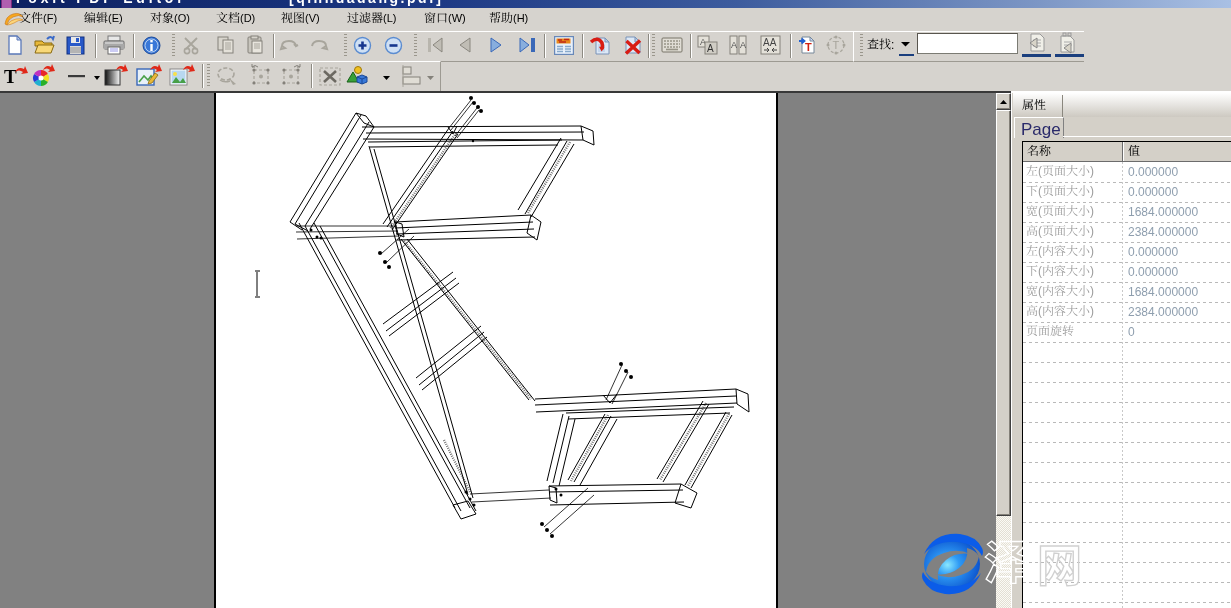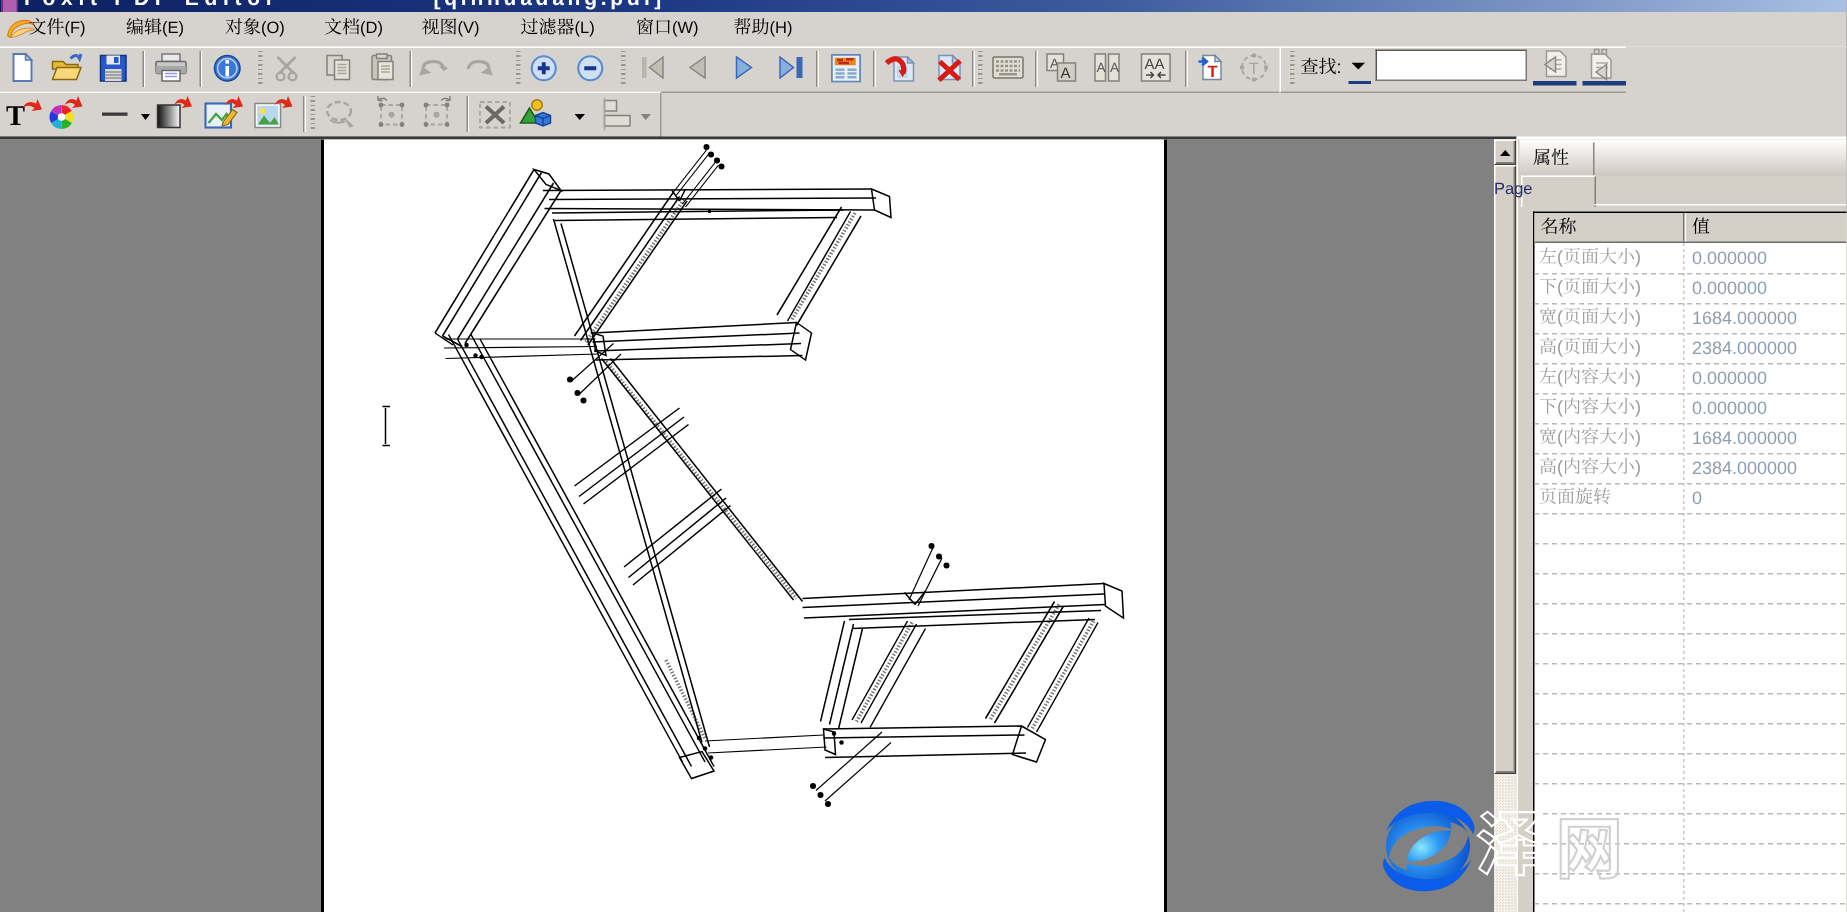--- a/index.html
+++ b/index.html
@@ -478,21 +478,21 @@
 <div class="abs" style="left:1011px;top:93px;width:220px;height:515px;background:#d4d0c8;border-left:1px solid #fff"></div>
 <div class="abs" style="left:1013px;top:93px;width:218px;height:24px;background:linear-gradient(#ffffff,#cdc9c1)"></div>
 <div class="abs" style="left:1014px;top:95px;width:48px;height:22px;border-right:1px solid #8a877e"></div>
 <svg style="position:absolute;left:1022px;top:99px;overflow:visible" width="26" height="15">
     <g fill="#000">
       <path transform="translate(0.0,10.1) scale(0.012000,-0.012000)" d="M811 754V637H218V754ZM154 782V520C154 320 139 108 25 -62L40 -73C204 95 218 337 218 521V608H811V566H821C842 566 874 580 875 586V742C894 745 910 754 917 761L837 821L801 782H231L154 816ZM744 587C637 562 441 533 285 522L289 502C365 502 447 505 525 510V437H367L299 468V246H308C333 246 361 260 361 265V290H525V211H317L249 242V-77H259C285 -77 312 -63 312 -57V182H525V100C447 97 381 95 342 96L374 20C384 22 392 28 398 40C532 58 634 74 711 88C725 68 735 48 739 30C792 -10 837 102 663 161L652 153C667 141 682 125 696 107L587 102V182H818V10C818 -2 813 -8 797 -8C777 -8 695 -2 695 -2V-18C733 -22 754 -30 766 -39C778 -48 783 -64 785 -81C870 -73 880 -43 880 4V169C900 172 916 182 922 189L839 249L808 211H587V290H756V258H765C786 258 818 271 819 277V400C836 403 850 411 856 418L781 474L747 437H587V514C650 519 709 525 758 531C779 521 795 520 805 528ZM525 319H361V409H525ZM587 319V409H756V319Z"></path>
       <path transform="translate(12.0,10.1) scale(0.012000,-0.012000)" d="M189 838V-78H202C226 -78 253 -63 253 -54V799C278 803 286 814 289 828ZM115 635C116 563 87 483 59 450C42 433 33 410 46 393C62 374 97 385 114 410C140 446 159 528 133 634ZM283 667 269 661C294 622 319 558 320 509C373 458 436 574 283 667ZM450 772C430 623 387 473 333 372L349 362C392 413 429 479 459 554H612V311H405L413 282H612V-13H326L334 -42H950C963 -42 974 -37 976 -26C944 5 890 47 890 47L842 -13H677V282H893C906 282 917 287 919 298C888 328 834 371 834 371L789 311H677V554H920C934 554 944 559 947 569C914 600 861 642 861 642L815 582H677V795C699 798 707 807 709 821L612 831V582H470C487 628 501 676 513 726C535 726 545 736 549 748Z"></path>
     </g>
   </svg>
 <div class="abs" style="left:1014px;top:117px;width:48px;height:20px;background:#d4d0c8;border-left:1px solid #fff;border-top:1px solid #fff;border-right:1px solid #808080"></div>
-<div class="abs" style="left:996px;top:120px;font-size:11px;color:#2a2a6a">Page</div>
+<div class="abs" style="left:1021px;top:120px;font-size:17px;color:#2a2a6a">Page</div>
 <div class="abs" style="left:1063px;top:136px;width:168px;height:1px;background:#fff"></div>
 <div class="abs" style="left:1022px;top:141px;width:209px;height:467px;background:#fff;border-left:1px solid #000;border-top:1px solid #000"></div>
 <div class="abs" style="left:1023px;top:142px;width:208px;height:19px;background:#d4d0c8;border-bottom:1px solid #6c6c6c"></div>
 <div class="abs" style="left:1122px;top:142px;width:1px;height:19px;background:#6c6c6c;border-right:1px solid #fff"></div>
 <svg style="position:absolute;left:1027px;top:145px;overflow:visible" width="26" height="15">
     <g fill="#000">
       <path transform="translate(0.0,10.1) scale(0.012000,-0.012000)" d="M518 805 412 839C340 685 195 505 56 402L67 390C155 439 241 511 316 588C361 543 410 479 423 427C490 379 542 515 332 604C355 629 377 654 397 679H732C601 460 341 278 38 179L47 161C146 186 238 219 322 257V-79H333C366 -79 388 -62 388 -57V-1H811V-75H821C844 -75 877 -59 878 -52V258C898 262 914 269 921 278L838 342L800 300H408C584 396 721 522 814 667C841 668 853 670 861 679L787 752L737 709H420C442 738 462 766 479 794C505 790 513 794 518 805ZM388 270H811V28H388Z"></path>
       <path transform="translate(12.0,10.1) scale(0.012000,-0.012000)" d="M754 552 654 563V23C654 8 649 3 631 3C611 3 506 10 506 10V-6C552 -12 577 -19 592 -31C606 -42 611 -59 614 -78C708 -70 718 -37 718 17V527C742 529 751 538 754 552ZM613 424 515 447C493 295 444 148 386 50L401 40C479 125 540 257 577 403C598 404 610 412 613 424ZM791 441 775 436C822 335 881 183 885 71C956 0 1007 196 791 441ZM642 810 542 837C513 692 461 541 408 442L423 433C466 483 505 548 539 620H857C845 574 826 514 812 475L825 468C861 505 909 567 933 609C952 610 964 612 972 619L895 692L852 650H552C572 695 590 742 605 790C627 790 638 798 642 810ZM351 589 308 532H281V731C322 742 360 754 391 764C415 756 432 756 441 765L360 833C291 791 153 731 42 700L47 684C102 691 162 703 218 716V532H41L49 502H196C163 361 106 218 24 111L38 98C114 172 174 259 218 357V-78H228C259 -78 281 -62 281 -56V413C315 372 350 316 359 271C419 224 471 351 281 437V502H406C420 502 429 507 432 518C401 548 351 589 351 589Z"></path>
     </g>
   </svg>

